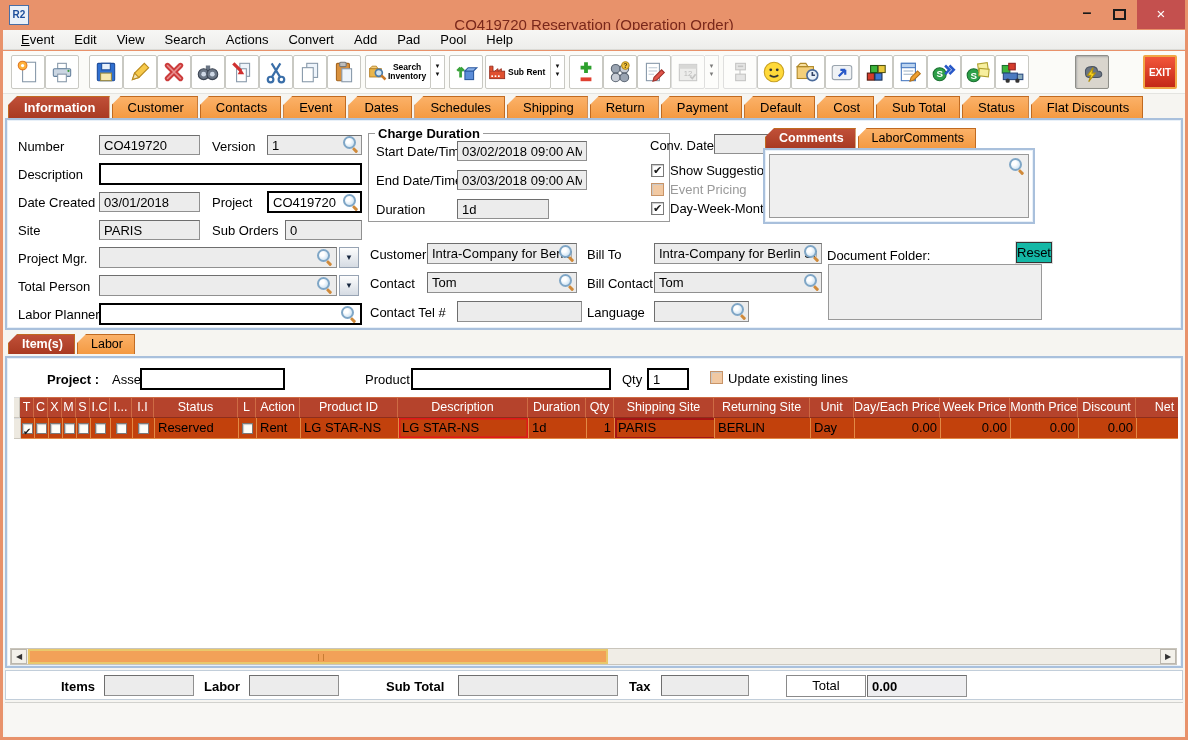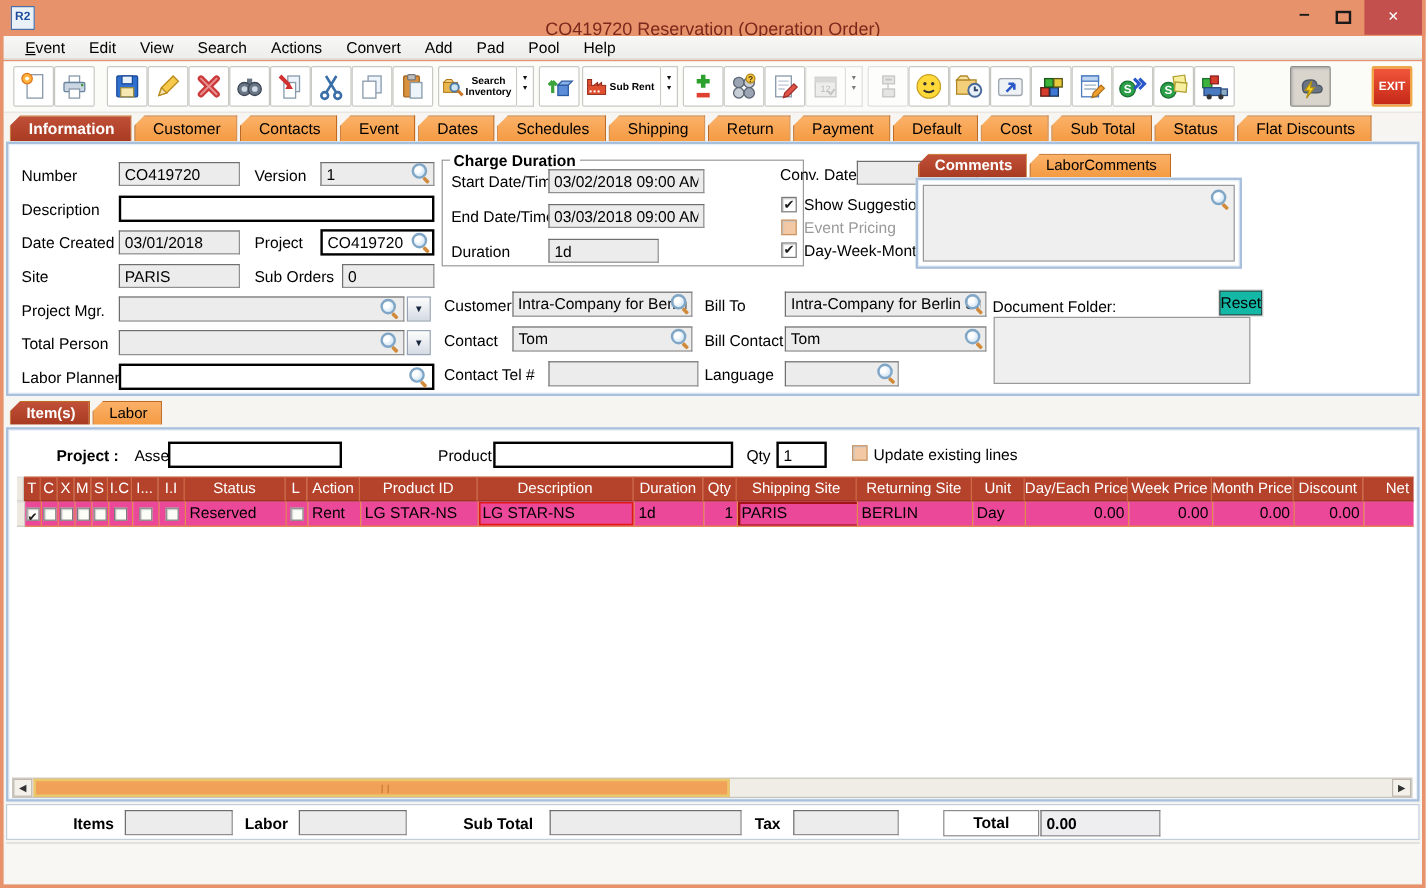--- a/index.html
+++ b/index.html
@@ -52,40 +52,40 @@
   fieldset.grp legend{font-size:13px;font-weight:bold;margin-left:6px;padding:0 3px;}
   .chk{position:absolute;width:13px;height:13px;background:#fff;border:1px solid #7a7a7a;box-shadow:inset 1px 1px 1px #c8c8c8;cursor:pointer;}
   .chk.checked::after{content:"\2714";font-family:"DejaVu Sans",sans-serif;font-size:11px;position:absolute;left:1px;top:-1px;color:#1a1a1a;}
   .chk.dis{background:#F2C9A2;border-color:#C89468;cursor:default;}
   .tarea{position:absolute;background:#EFEFEF;border:1px solid #999;}
 
   
   .gridwrap{position:absolute;left:7px;top:39px;width:1164px;height:248px;overflow:hidden;}
   .hrow,.drow{display:flex;width:1212px;}
   .hc{flex:none;background:#B5432C;color:#fff;border-right:1px solid #CE6B44;border-top:1px solid #CE6B44;border-bottom:1px solid #8E2E1C;font-size:12.5px;text-align:center;line-height:19px;height:21px;overflow:hidden;white-space:nowrap;}
-  .dc{flex:none;position:relative;background:#ec4899;border-right:1px solid #E28A46;border-bottom:1px solid #E28A46;font-size:13px;line-height:19px;height:21px;padding:0 3px;overflow:hidden;white-space:nowrap;cursor:default;}
+  .dc{flex:none;position:relative;background:#c2410c;border-right:1px solid #E28A46;border-bottom:1px solid #E28A46;font-size:13px;line-height:19px;height:21px;padding:0 3px;overflow:hidden;white-space:nowrap;cursor:default;}
   .dc.ck{display:flex;align-items:center;justify-content:center;padding:0;}
   .dc .chk{position:relative;width:11px;height:11px;background:#FDFDF8;}
   .dc .chk.checked::after{font-size:10px;left:0;top:-2px;}
   .dc.num{text-align:right;}
   .gut{background:#EDE9E0 !important;border-right:1px solid #CBC7BE;border-bottom:1px solid #CBC7BE;border-top:1px solid #ddd;}
   .red1{box-shadow:inset 0 0 0 1.5px #E01818;}
   .red-group{position:absolute;left:0;top:0;width:196px;height:21px;border:2px solid #A51414;pointer-events:none;z-index:3;}
 
   
   .hscroll{position:absolute;left:3px;top:290px;width:1167px;height:17px;background:#F0EDE6;border:1px solid #C9C5BC;font-family:"DejaVu Sans",sans-serif;}
   .sarrow{position:absolute;top:0;width:16px;height:15px;background:#F3F1EA;border:1px solid #BBB7AE;font-size:8px;line-height:14px;text-align:center;color:#333;cursor:pointer;}
   .sthumb{position:absolute;left:17px;top:0;width:580px;height:15px;background:#F2A158;border:2px solid #E9C86B;cursor:pointer;}
   .sthumb::after{content:"";position:absolute;left:50%;top:3px;width:4px;height:7px;border-left:1px solid #C77B33;border-right:1px solid #C77B33;}
 
   
   .totals{position:absolute;left:5px;top:670px;width:1178px;height:30px;background:#fff;border:1px solid #C2CEDA;}
   .totals .lbl{font-weight:bold;top:8px;}
   .totals input.fld{top:4px;}
-  .totalbox{position:absolute;left:780px;top:4px;width:80px;height:22px;border:1px solid #8a8a8a;background:#fff;font-size:13px;font-weight:bold;text-align:center;line-height:20px;}
+  .totalbox{position:absolute;left:780px;top:4px;width:80px;height:22px;border:1px solid #8a8a8a;background:#fff;font-size:13px;font-weight:normal;text-align:center;line-height:20px;}
   .totalval{font-weight:bold;background:#EEEEF0 !important;}
   .statusbar{position:absolute;left:5px;top:702px;width:1178px;height:34px;background:#F8F7F4;border-top:1px solid #D2D2CE;}
   .mainbg{position:absolute;left:3px;top:94px;width:1182px;height:643px;background:#F6F5F1;}
 </style>
 </head>
 <body>
 
 <div class="titlebar">
   <div class="app-icon">R2</div>
   <div class="win-title">CO419720 Reservation (Operation Order)</div>

